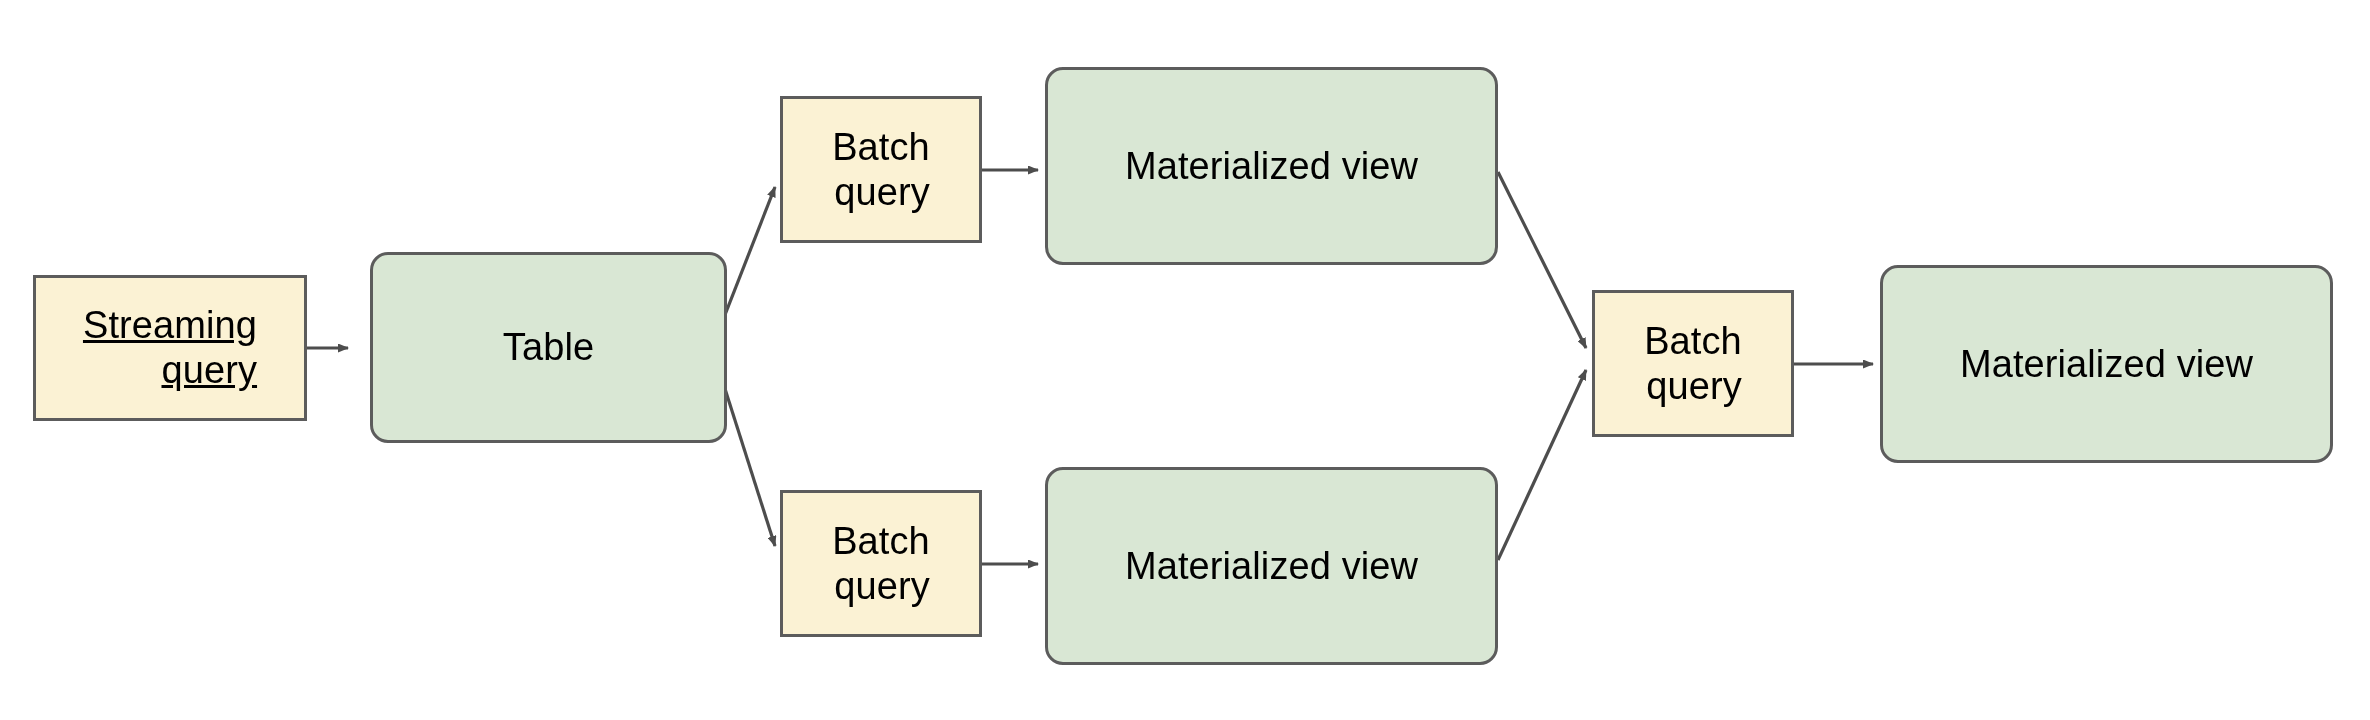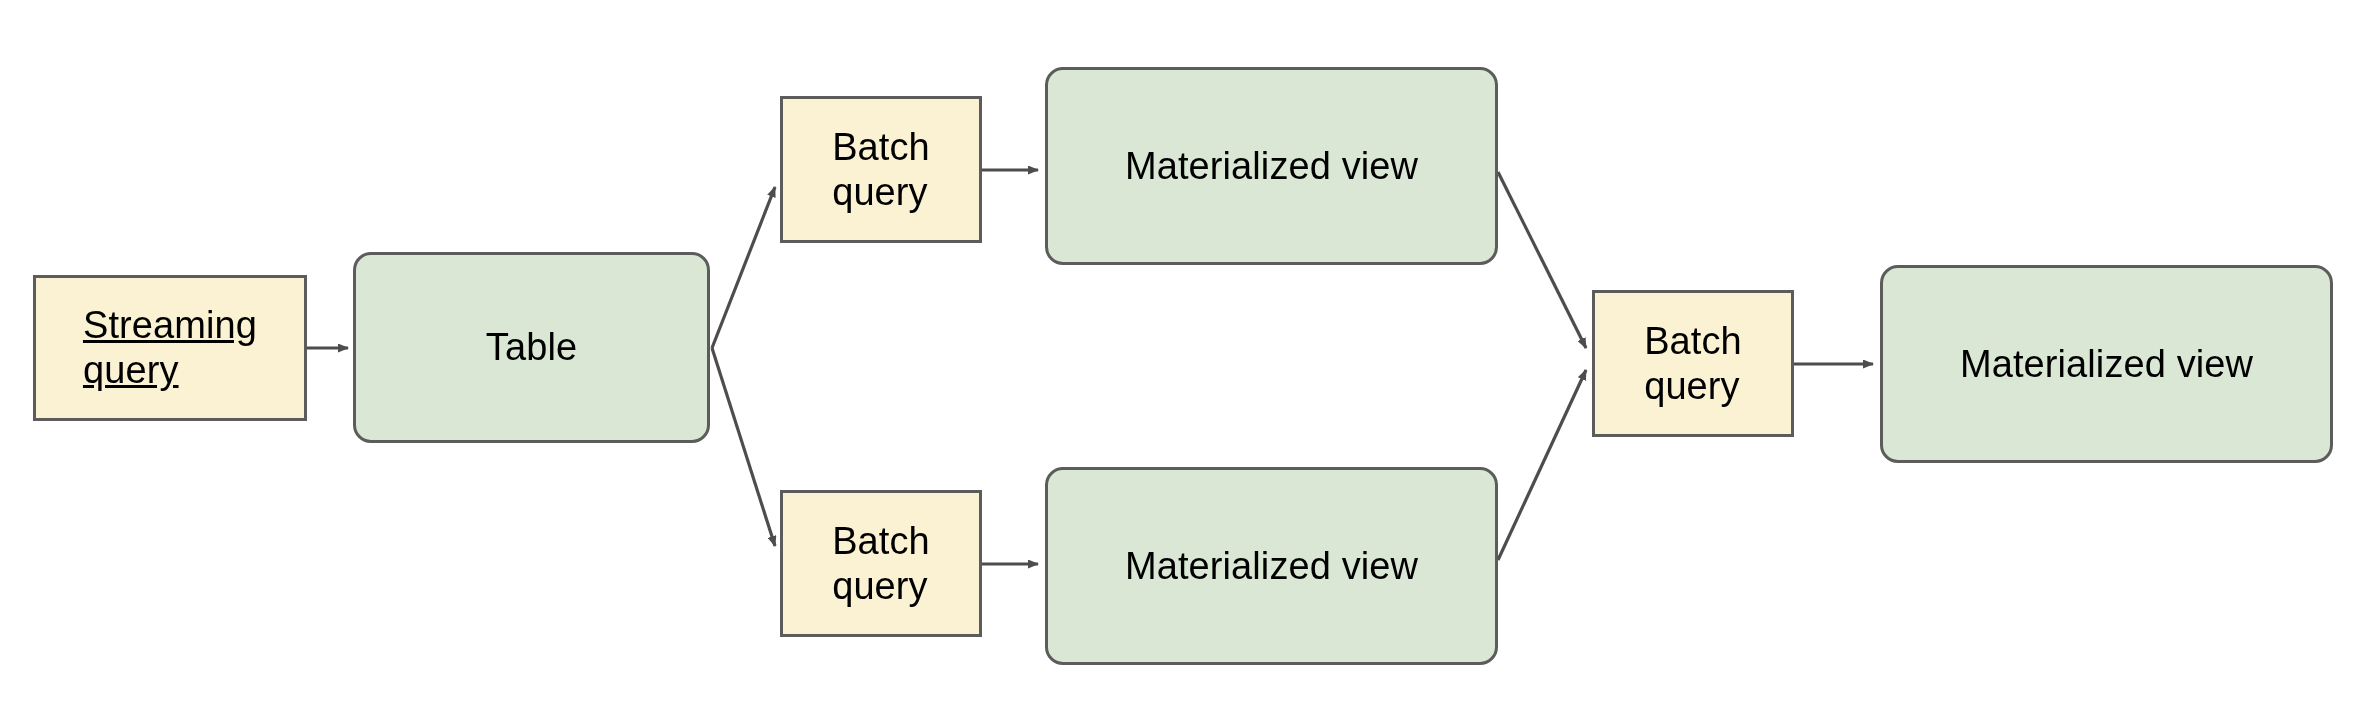--- a/index.html
+++ b/index.html
@@ -24,21 +24,21 @@
     width: 2370px;
     height: 720px;
     pointer-events: none;
   }
   .node {
     position: absolute;
     box-sizing: border-box;
     display: flex;
     align-items: center;
     justify-content: center;
-    text-align: left;
+    text-align: right;
     color: #000000;
     font-size: 38px;
     line-height: 1.18;
     letter-spacing: 0.1px;
     border: 3px solid #5c5c5c;
     white-space: pre-line;
   }
   .node.query {
     background: #fbf2d4;
     border-radius: 0;
@@ -73,21 +73,21 @@
         <line x1="1498" y1="560" x2="1586" y2="370"></line>
         <line x1="1794" y1="364" x2="1873" y2="364"></line>
       </g>
   </svg>
 
   <div class="node query" style="left: 33px; top: 275px; width: 274px; height: 146px; border-radius: 0px; background: rgb(251, 242, 212); border-color: rgb(92, 92, 92); color: rgb(0, 0, 0); text-decoration: underline;">
     <span class="node-label">Streaming
 query</span>
   </div>
 
-  <div class="node store" style="left: 353px; top: 252px; width: 357px; height: 191px; background: rgb(217, 231, 212); border-color: rgb(92, 92, 92); color: rgb(0, 0, 0);">
+  <div class="node store" style="left: 370px; top: 252px; width: 357px; height: 191px; background: rgb(217, 231, 212); border-color: rgb(92, 92, 92); color: rgb(0, 0, 0);">
     <span class="node-label">Table</span>
   </div>
 
   <div class="node query" style="left: 780px; top: 96px; width: 202px; height: 147px; border-radius: 0px; background: rgb(251, 242, 212); border-color: rgb(92, 92, 92); color: rgb(0, 0, 0);">
     <span class="node-label">Batch
 query</span>
   </div>
 
   <div class="node store" style="left: 1045px; top: 67px; width: 453px; height: 198px; background: rgb(217, 231, 212); border-color: rgb(92, 92, 92); color: rgb(0, 0, 0);">
     <span class="node-label">Materialized view</span>

